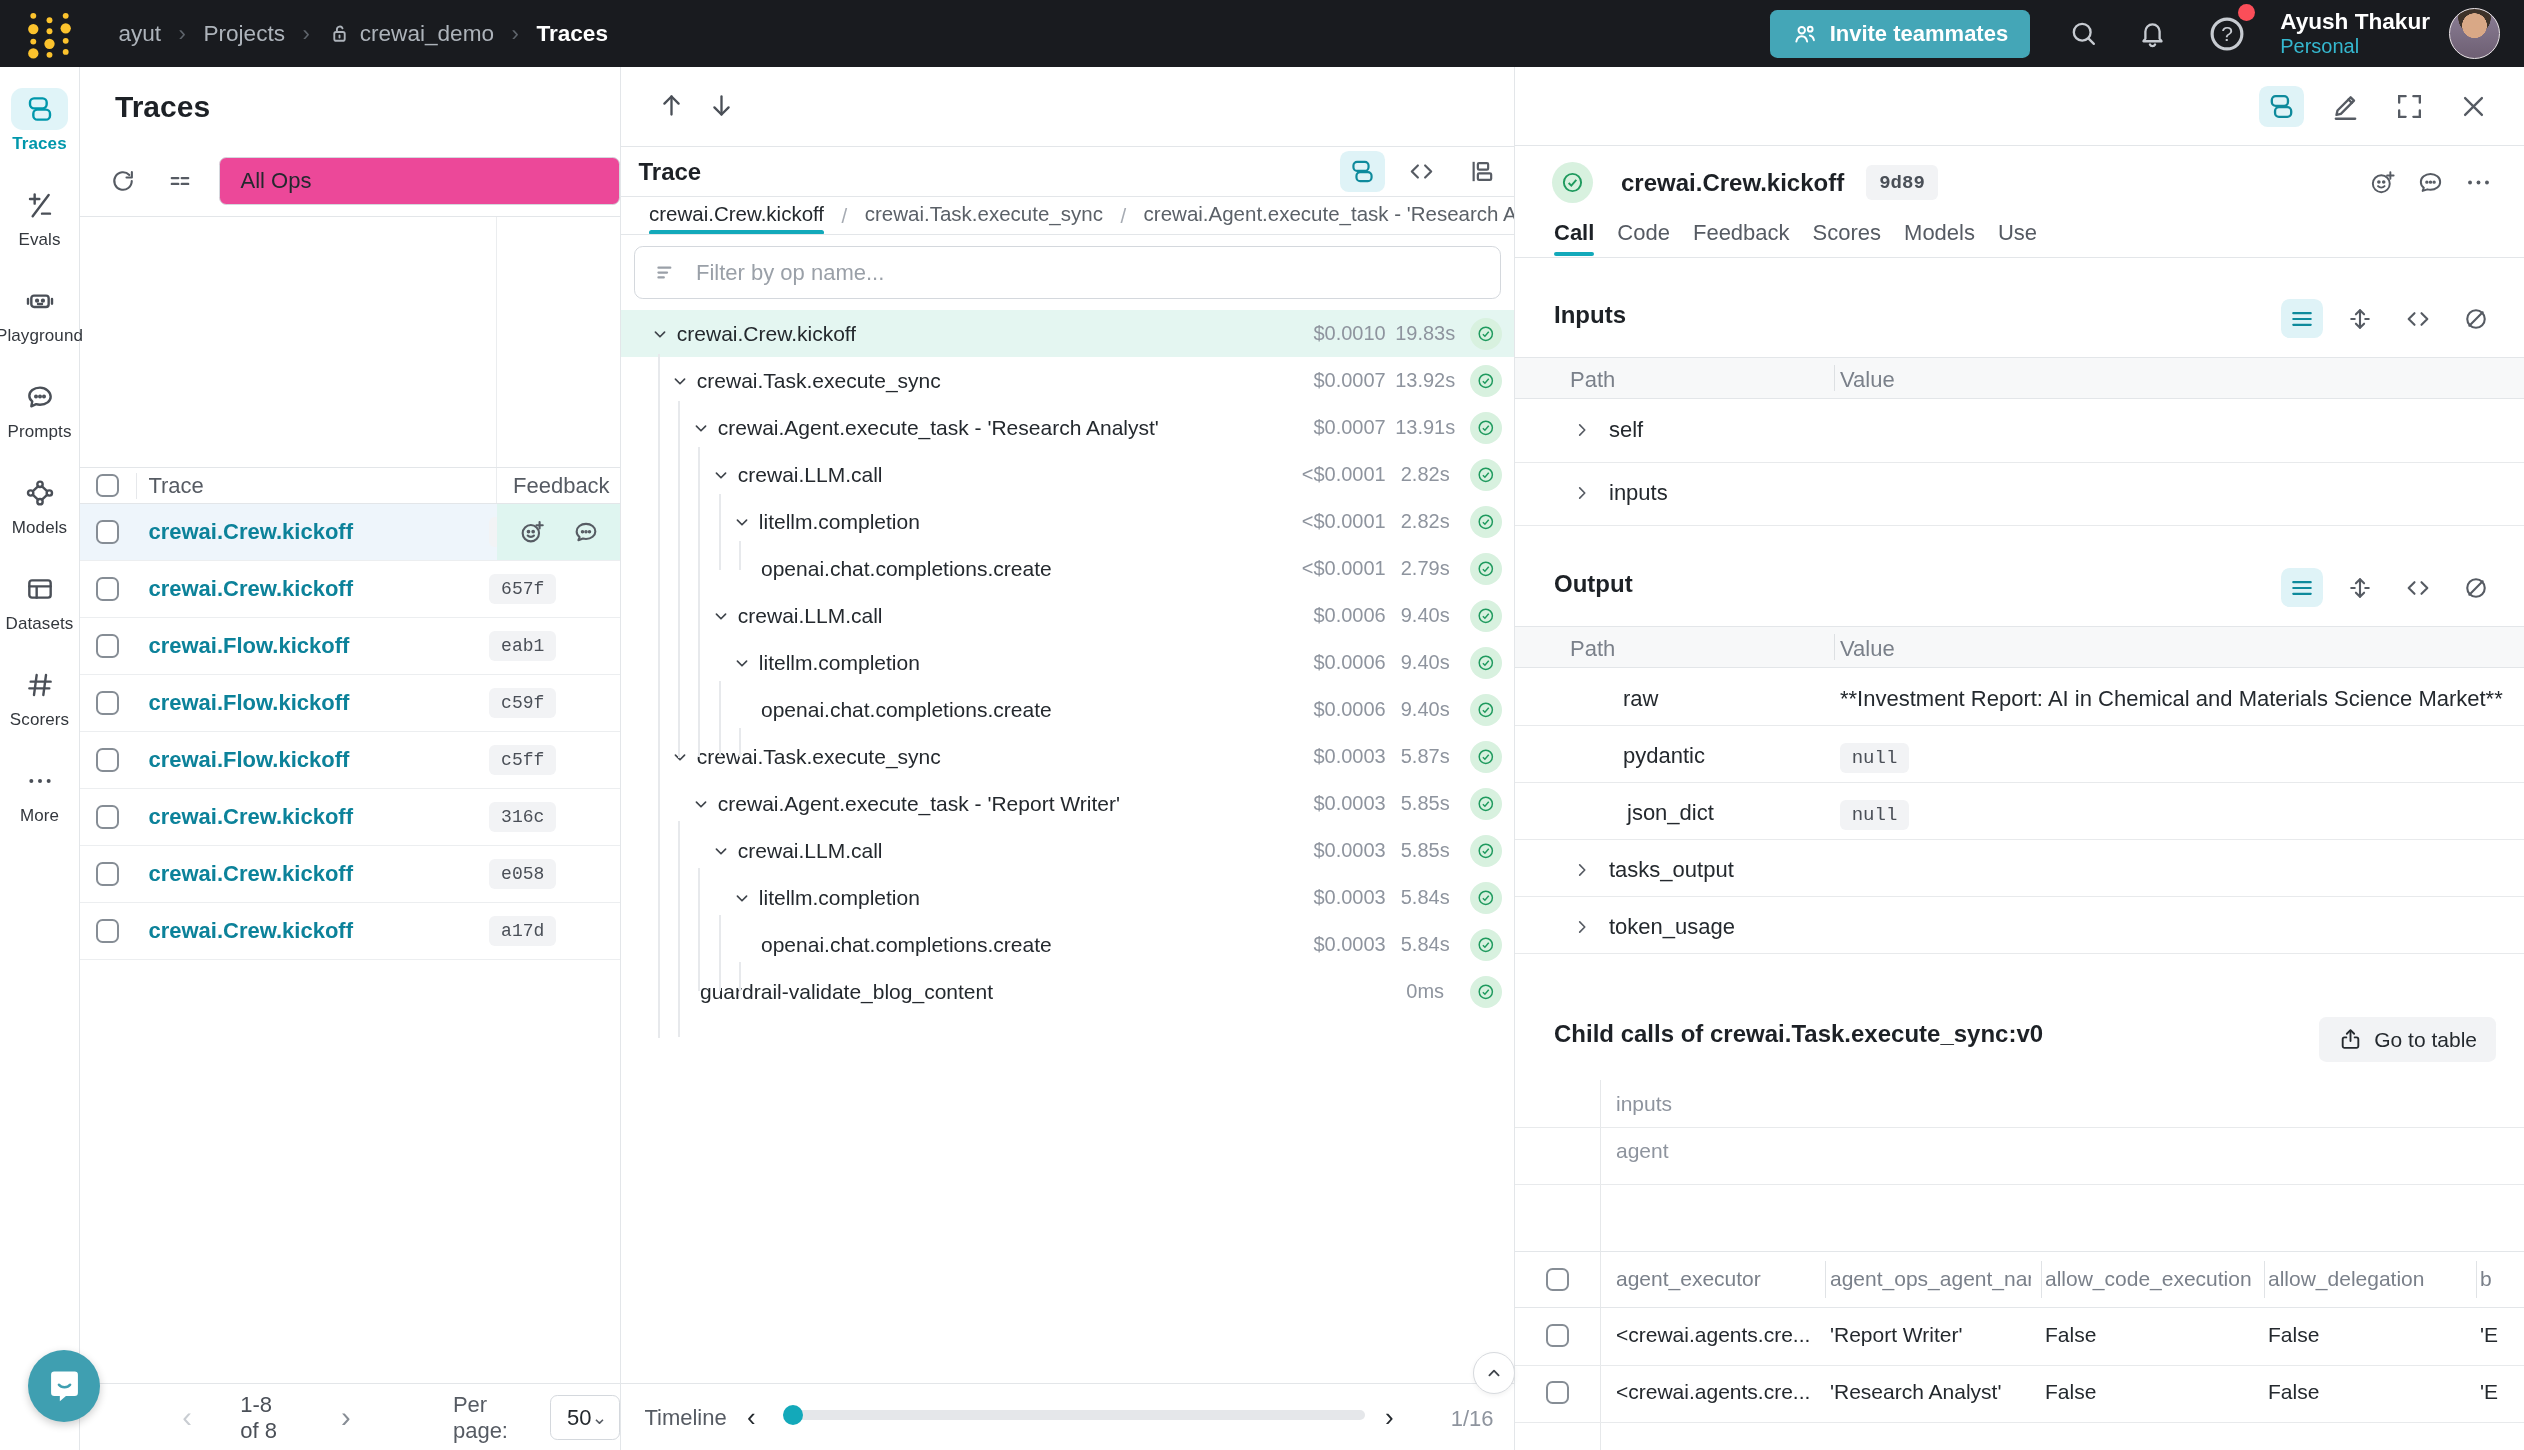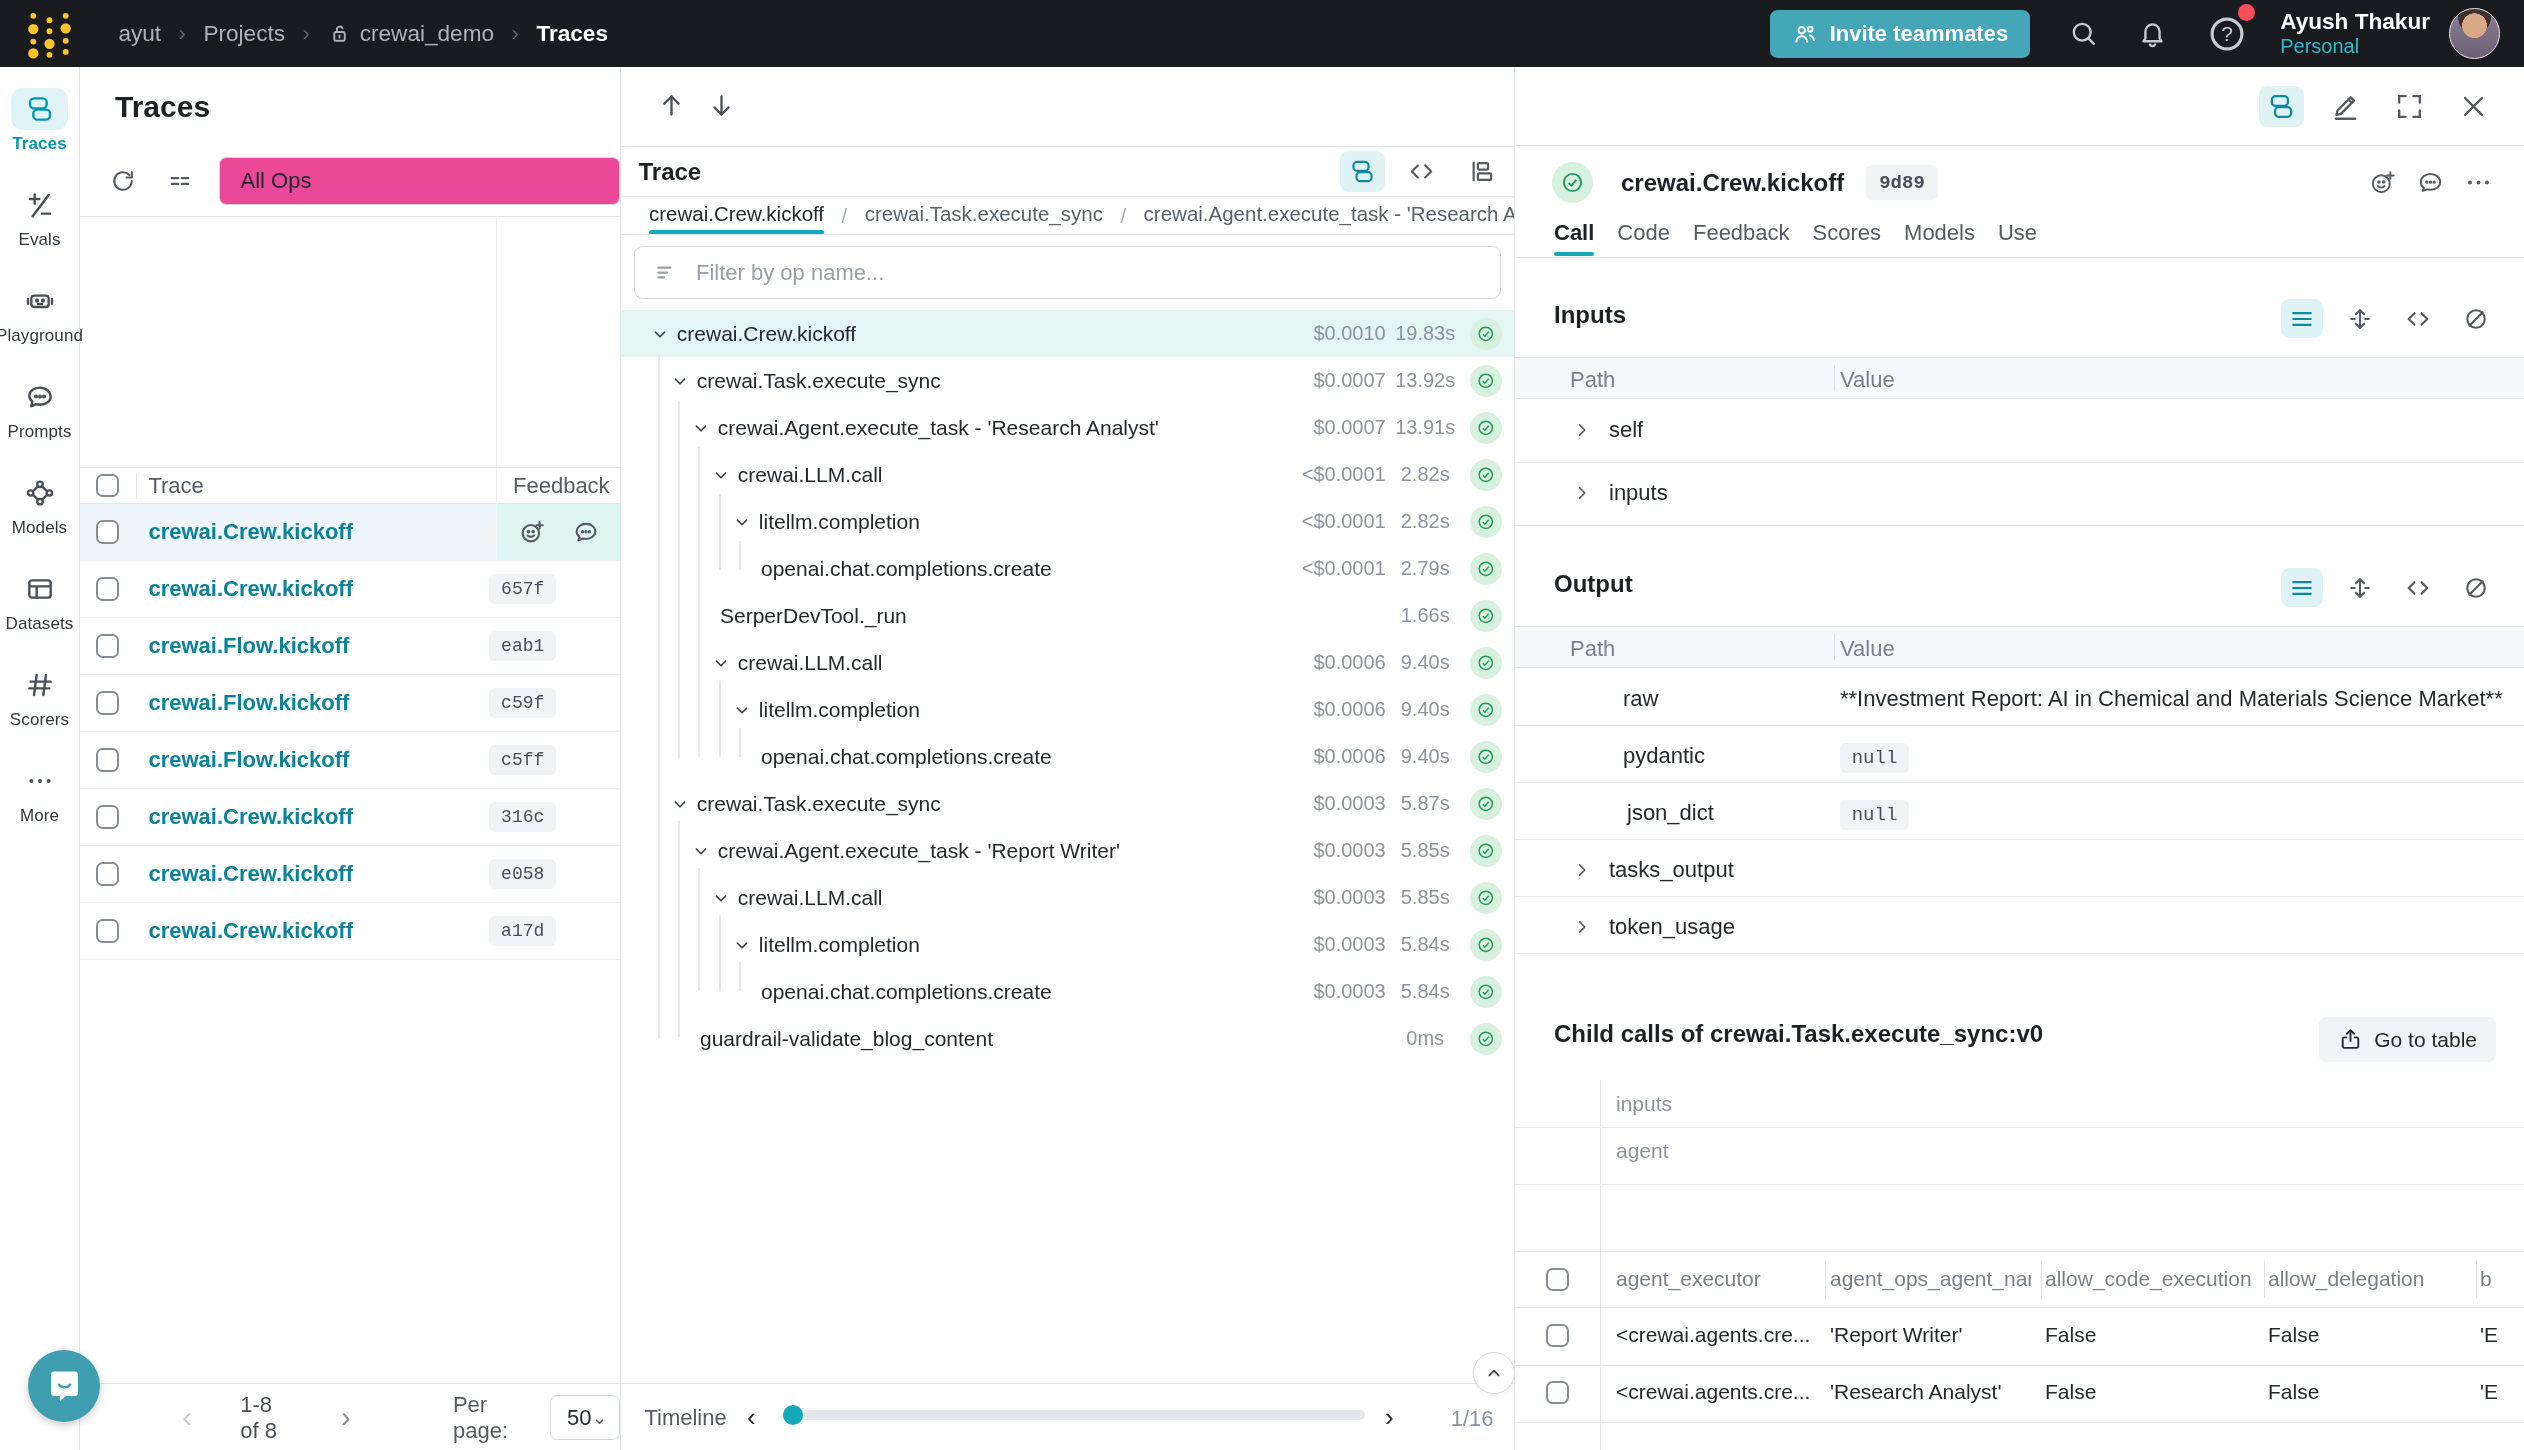--- a/index.html
+++ b/index.html
@@ -580,33 +580,20 @@
           <span class="ttime">2.79s</span>
           <span class="tcheck">
             <span class="ok-badge">
               <svg width="0.8em" height="0.8em" viewBox="0 0 24 24" fill="none" stroke="currentColor" stroke-width="2">
                 <circle cx="12" cy="12" r="9"></circle>
                 <path d="M8 12.5l2.8 2.8L16 9.3"></path>
               </svg>
             </span>
           </span>
         </div>
-        <div class="trow" style="padding-left: 99px;">
-          <span class="tname">SerperDevTool._run</span>
-          <span class="tcost"></span>
-          <span class="ttime">1.66s</span>
-          <span class="tcheck">
-            <span class="ok-badge">
-              <svg width="0.8em" height="0.8em" viewBox="0 0 24 24" fill="none" stroke="currentColor" stroke-width="2">
-                <circle cx="12" cy="12" r="9"></circle>
-                <path d="M8 12.5l2.8 2.8L16 9.3"></path>
-              </svg>
-            </span>
-          </span>
-        </div>
         <div class="trow" style="padding-left: 89px;">
           <span class="icon tchev">
             <svg viewBox="0 0 24 24" fill="none" stroke="currentColor" stroke-width="1.8" stroke-linecap="round" stroke-linejoin="round">
               <path d="M7 10l5 5 5-5"></path>
             </svg>
           </span>
           <span class="tname">crewai.LLM.call</span>
           <span class="tcost">$0.0006</span>
           <span class="ttime">9.40s</span>
           <span class="tcheck">

